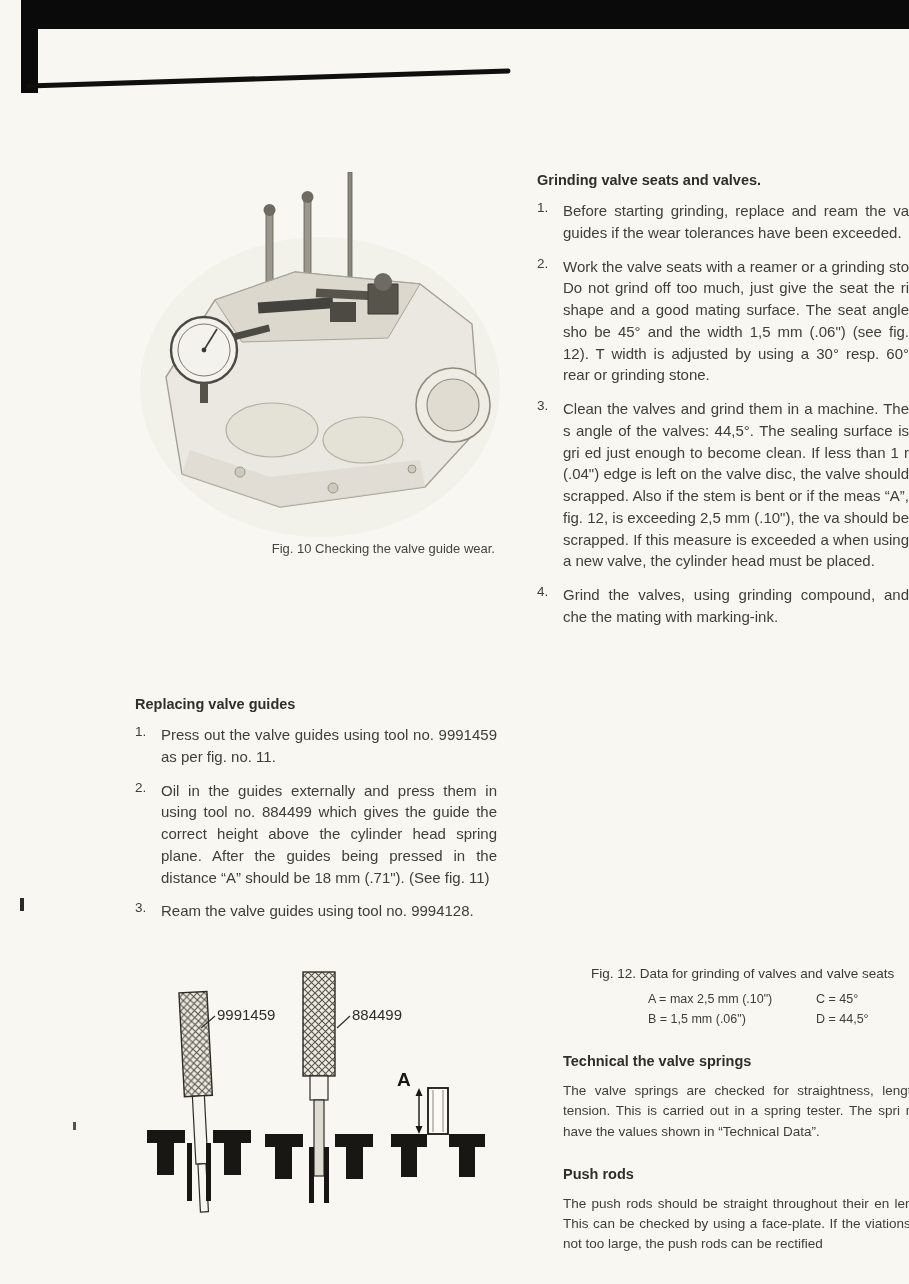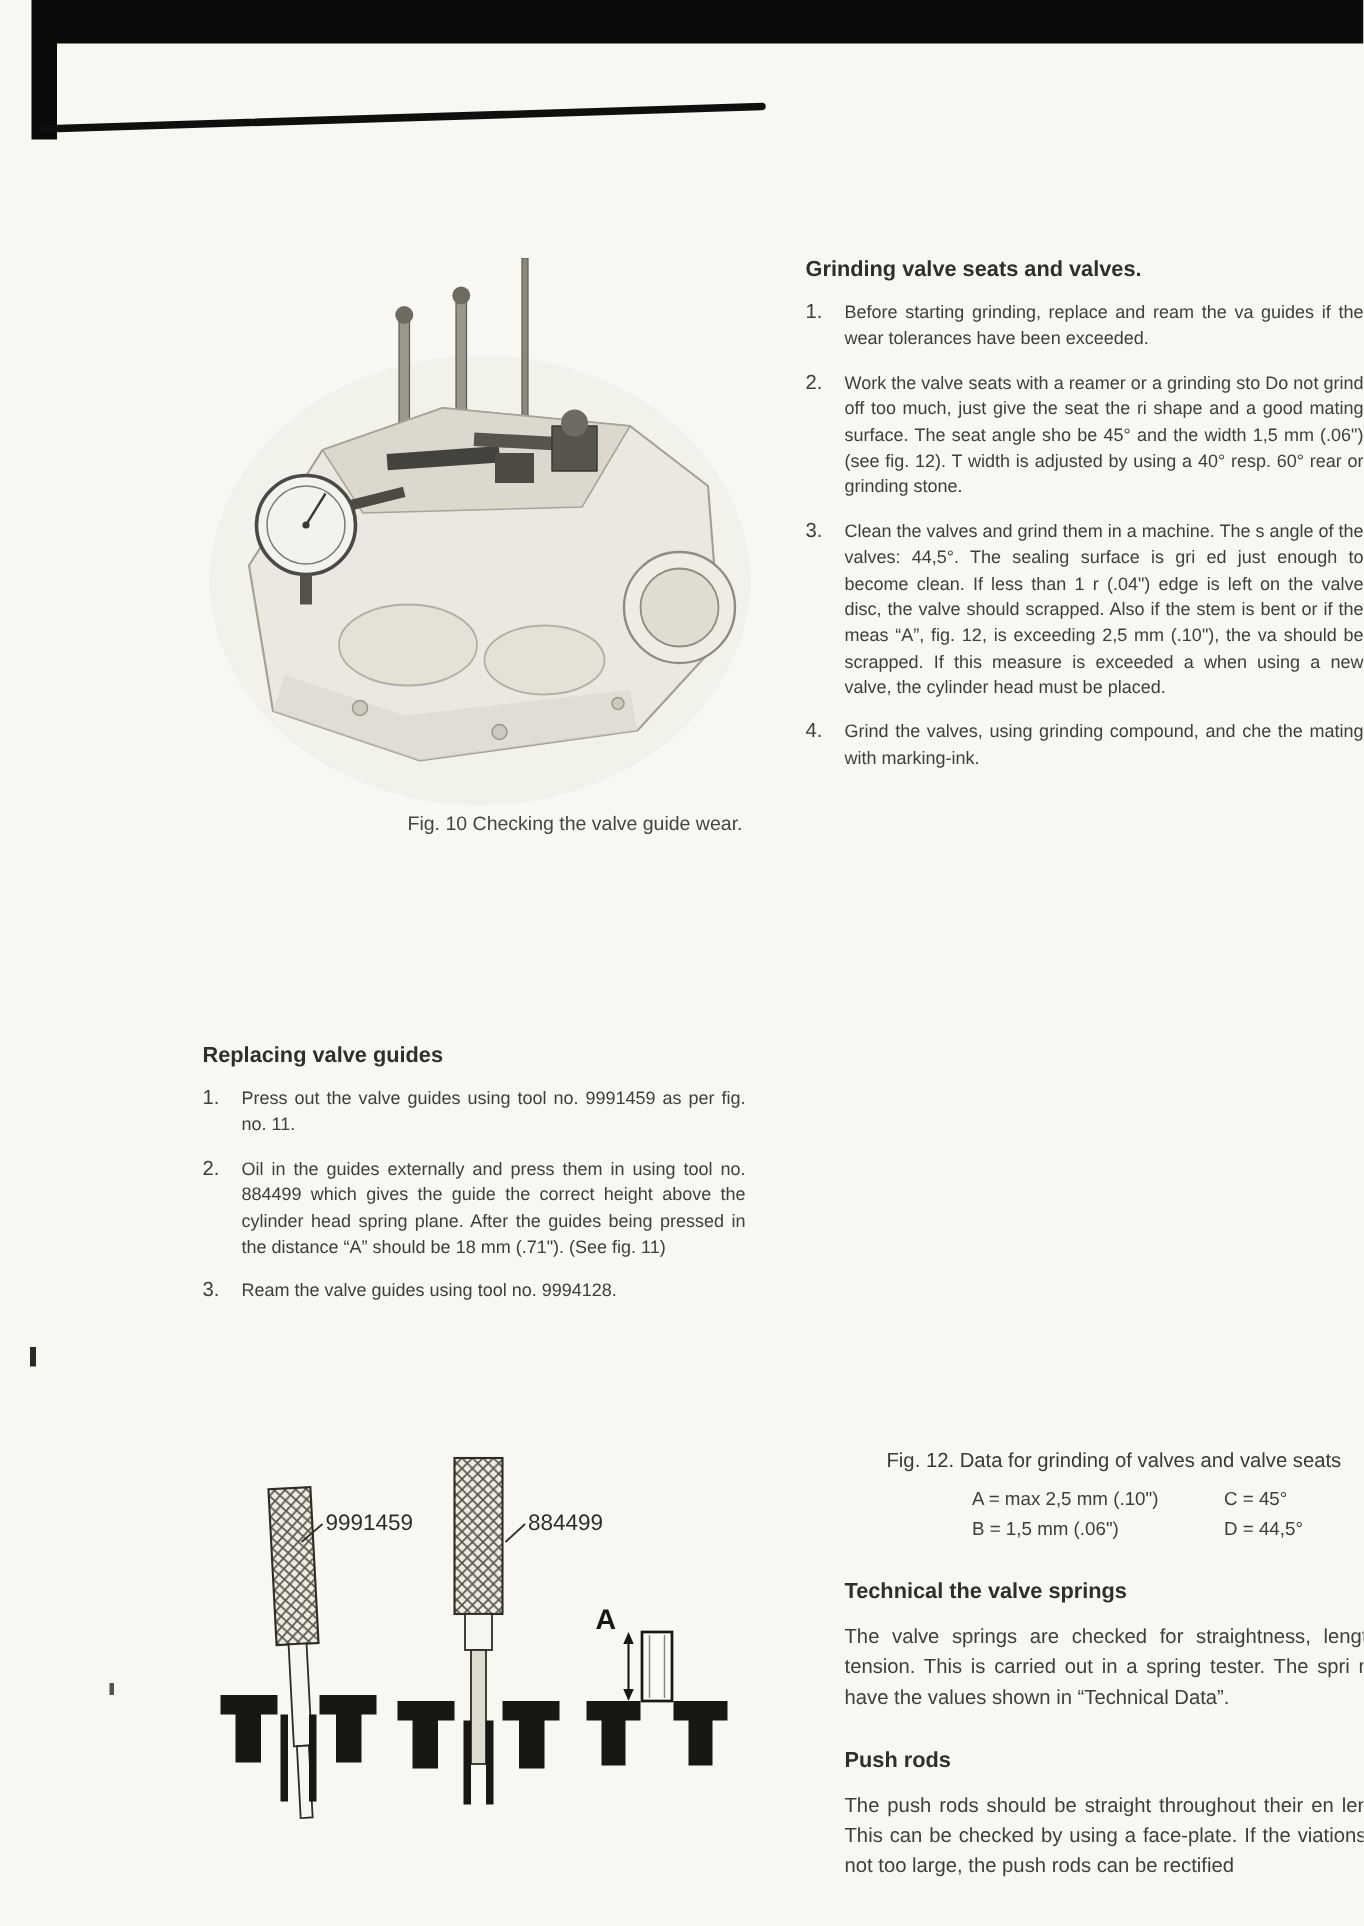--- a/index.html
+++ b/index.html
@@ -8,21 +8,21 @@
     position:relative;
     background:#f8f7f2;
     font-family:"Liberation Sans", sans-serif;
     color:#3f3e3a;
     overflow:hidden;
   }
   .abs { position:absolute; }
   .h1 { font-size:14.5px; font-weight:bold; color:#2f2e2a; margin-bottom:12px;margin-top:20px; }
   .item { display:flex; margin-bottom:12px; }
   .num { width:26px; flex:none; font-size:13.5px; }
-  .itxt { flex:1; font-size:12px; line-height:1.45; text-align:justify; display:block; }
+  .itxt { flex:1; font-size:15px; line-height:1.45; text-align:justify; display:block; }
   .body { font-size:13.5px; line-height:1.5; text-align:justify; }
   .caption { font-size:13px; color:#454440; text-align:right; }
   .figcap { font-size:13.5px; padding-left:28px; color:#3a3935; }
   .figdata { margin-top:8px; padding-left:85px; font-size:12.5px; }
   .frow { display:flex; line-height:1.6; }
   .frow span:first-child { width:168px; flex:none; }
   .sp { margin-top:24px; }
   p.body { margin-top:2px; }
 </style>
 </head>
@@ -81,21 +81,21 @@
 <div class="abs caption" style="left:135px; top:541px; width:360px;">Fig. 10  Checking the valve guide wear.</div>
 
 <div class="abs" style="left:537px; top:152px; width:372px;">
   <div class="h1">Grinding valve seats and valves.</div>
   <div class="item">
     <span class="num">1.</span>
     <span class="itxt">Before starting grinding, replace and ream the va guides if the wear tolerances have been exceeded.</span>
   </div>
   <div class="item">
     <span class="num">2.</span>
-    <span class="itxt">Work the valve seats with a reamer or a grinding sto Do not grind off too much, just give the seat the ri shape and a good mating surface. The seat angle sho be 45° and the width 1,5 mm (.06") (see fig. 12). T width is adjusted by using a 40° resp. 60° rear or grinding stone.</span>
+    <span class="itxt">Work the valve seats with a reamer or a grinding sto Do not grind off too much, just give the seat the ri shape and a good mating surface. The seat angle sho be 45° and the width 1,5 mm (.06") (see fig. 12). T width is adjusted by using a 30° resp. 60° rear or grinding stone.</span>
   </div>
   <div class="item">
     <span class="num">3.</span>
     <span class="itxt">Clean the valves and grind them in a machine. The s angle of the valves: 44,5°. The sealing surface is gri ed just enough to become clean. If less than 1 r (.04") edge is left on the valve disc, the valve should scrapped. Also if the stem is bent or if the meas “A”, fig. 12, is exceeding 2,5 mm (.10"), the va should be scrapped. If this measure is exceeded a when using a new valve, the cylinder head must be placed.</span>
   </div>
   <div class="item">
     <span class="num">4.</span>
     <span class="itxt">Grind the valves, using grinding compound, and che the mating with marking-ink.</span>
   </div>
 </div>

